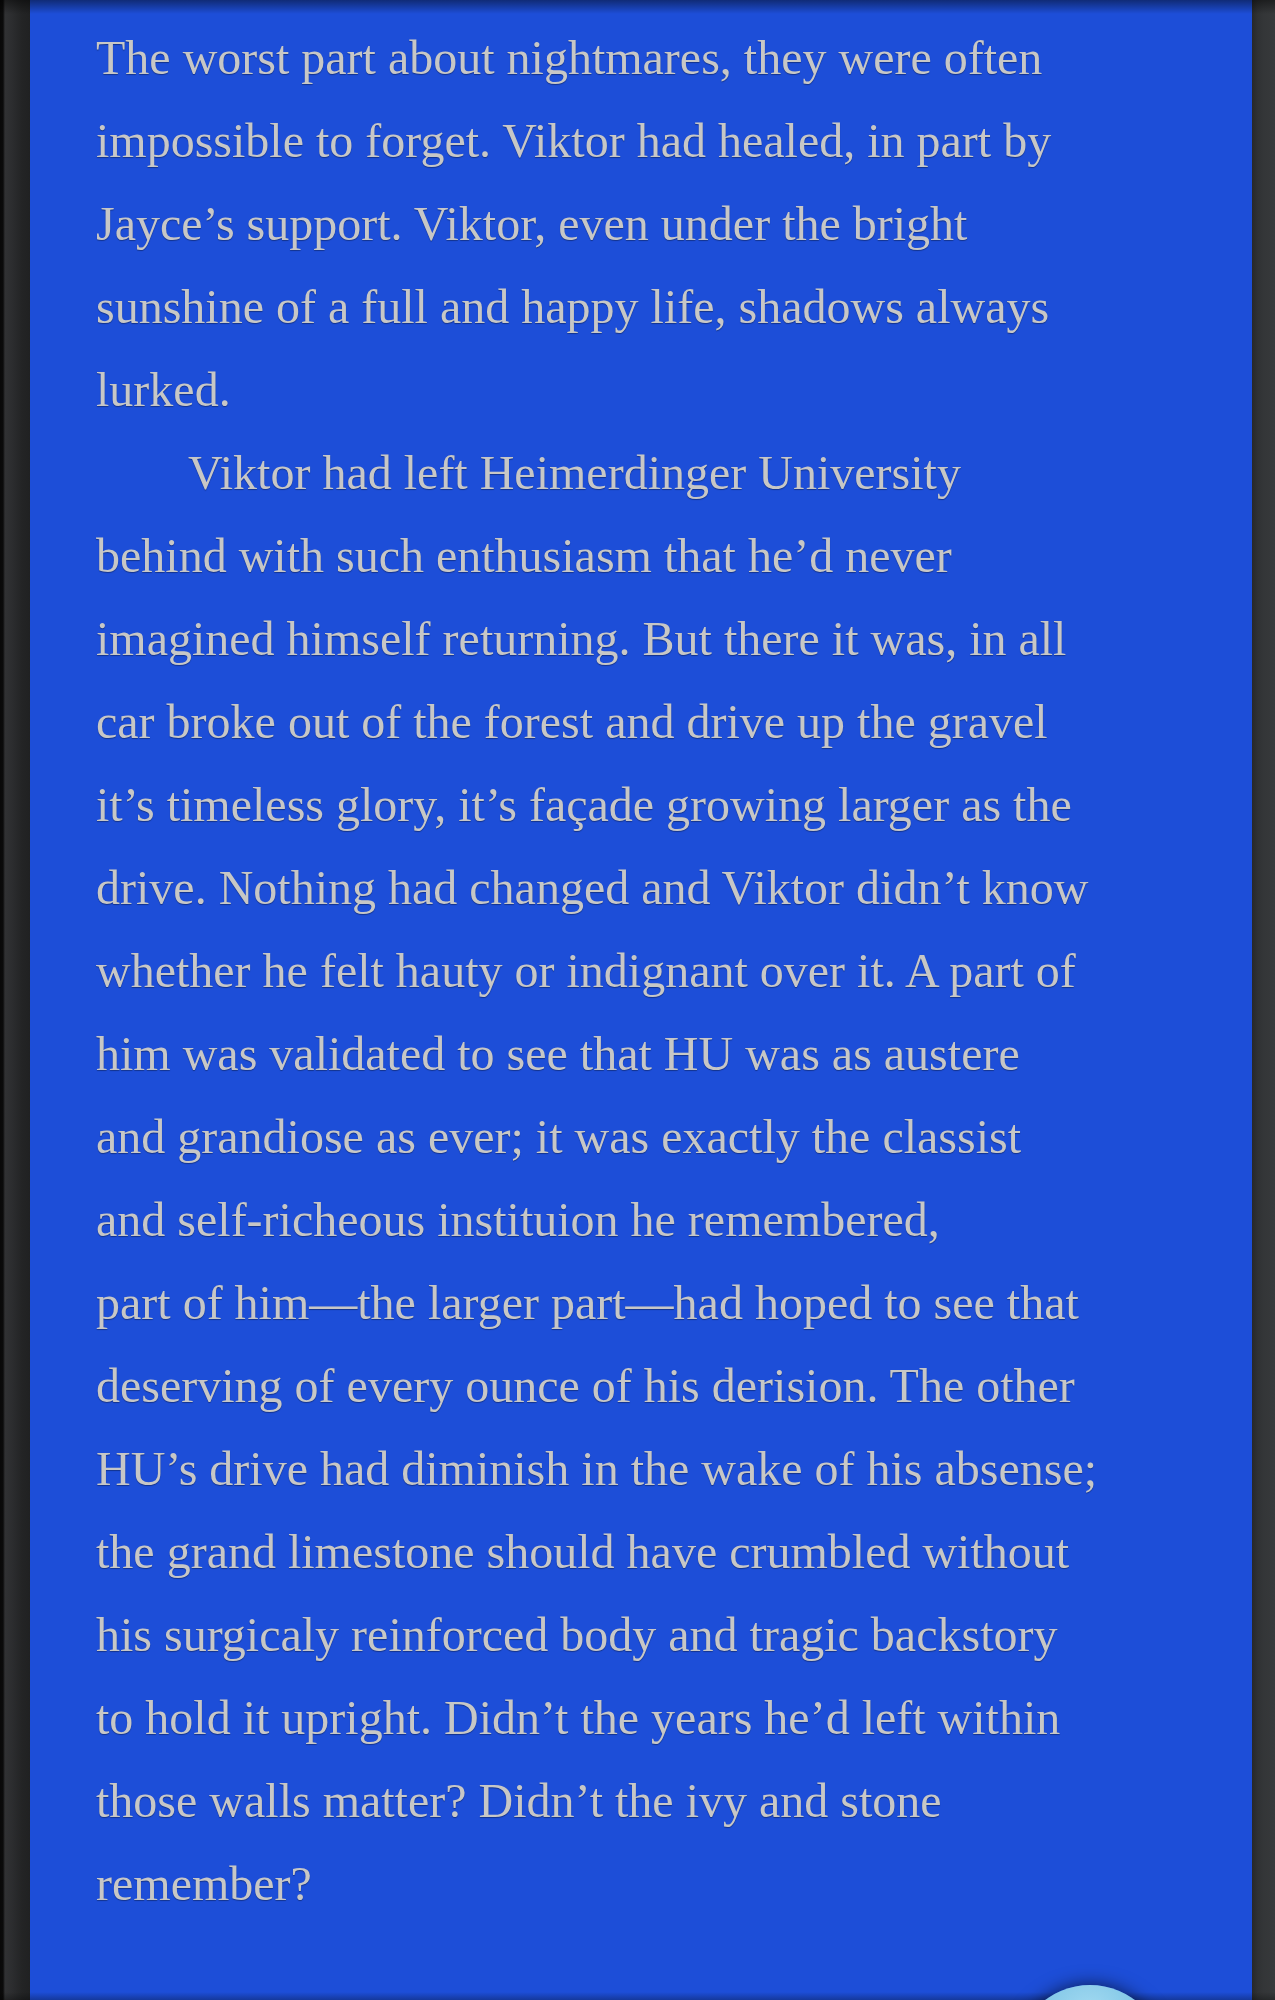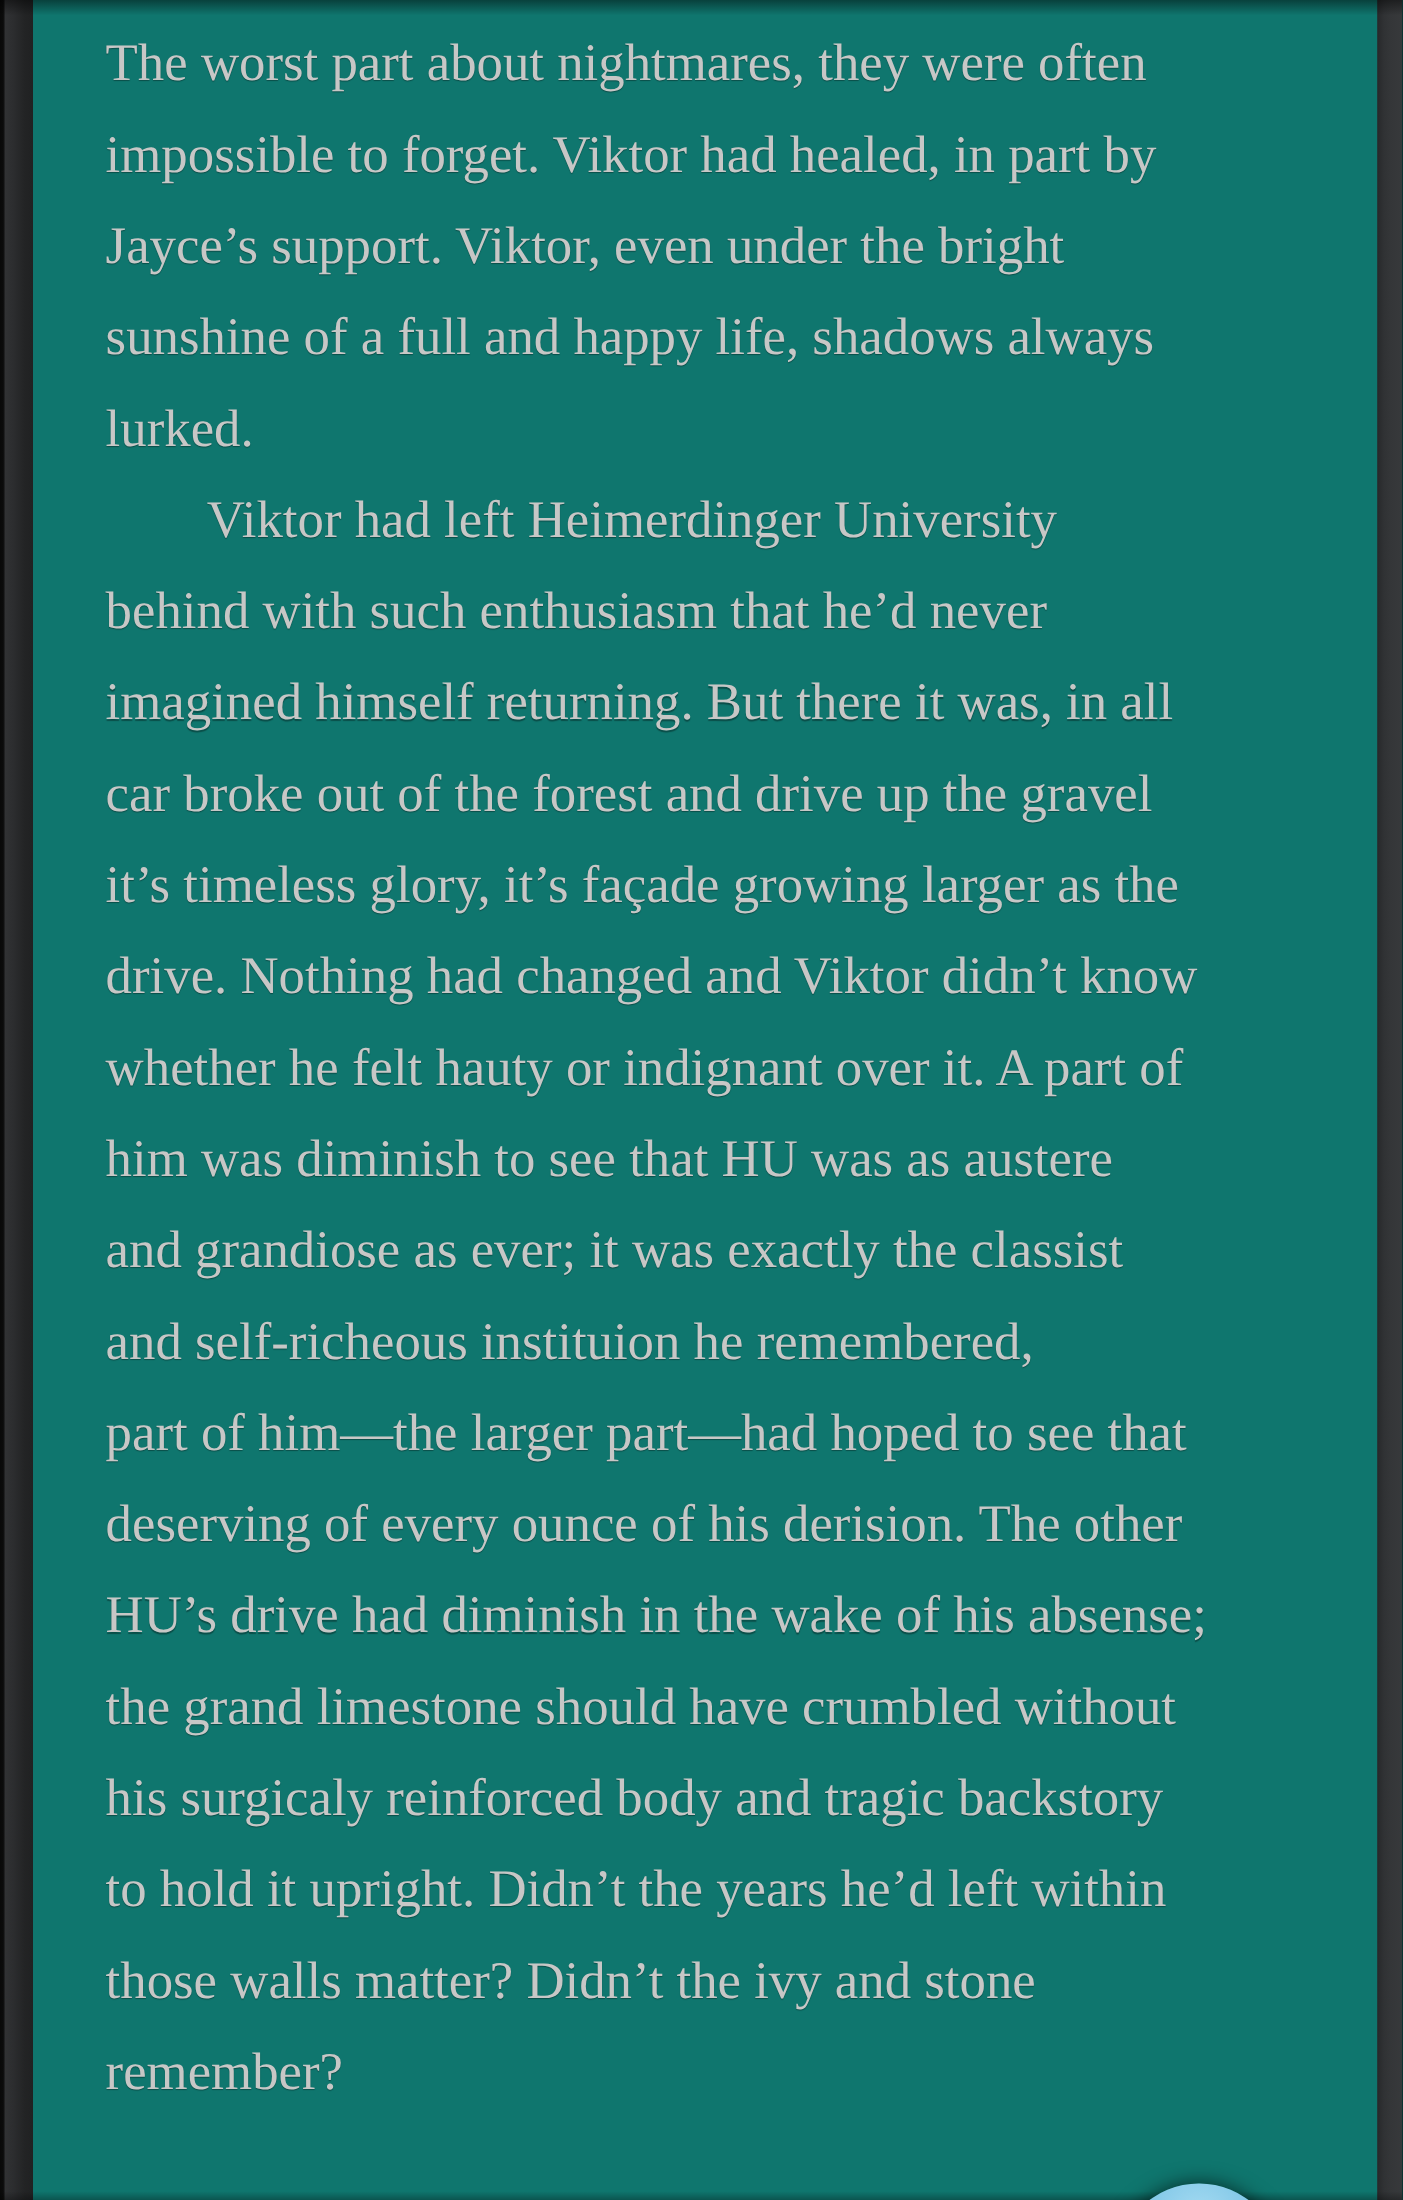--- a/index.html
+++ b/index.html
@@ -5,21 +5,21 @@
   html, body {
     margin: 0;
     padding: 0;
     background: #000;
   }
   #screen {
     position: relative;
     width: 1275px;
     height: 2000px;
     overflow: hidden;
-    background: #0f766e;
+    background: #1d4ed8;
     font-family: "Liberation Serif", "DejaVu Serif", serif;
   }
   
   .left-edge {
     position: absolute;
     left: 0; top: 0; bottom: 0;
     width: 30px;
     background: linear-gradient(to right,
       #090909 0px, #0b0b0b 3px,
       #313234 5px, #2c2d2f 12px,
@@ -98,21 +98,21 @@
     <div class="ln">Jayce’s support. Viktor, even under the bright</div>
     <div class="ln">sunshine of a full and happy life, shadows always</div>
     <div class="ln">lurked.</div>
     <div class="ln indent">Viktor had left Heimerdinger University</div>
     <div class="ln">behind with such enthusiasm that he’d never</div>
     <div class="ln">imagined himself returning. But there it was, in all</div>
     <div class="ln">car broke out of the forest and drive up the gravel</div>
     <div class="ln">it’s timeless glory, it’s façade growing larger as the</div>
     <div class="ln">drive. Nothing had changed and Viktor didn’t know</div>
     <div class="ln">whether he felt hauty or indignant over it. A part of</div>
-    <div class="ln">him was diminish to see that HU was as austere</div>
+    <div class="ln">him was validated to see that HU was as austere</div>
     <div class="ln">and grandiose as ever; it was exactly the classist</div>
     <div class="ln">and self-richeous instituion he remembered,</div>
     <div class="ln">part of him—the larger part—had hoped to see that</div>
     <div class="ln">deserving of every ounce of his derision. The other</div>
     <div class="ln">HU’s drive had diminish in the wake of his absense;</div>
     <div class="ln">the grand limestone should have crumbled without</div>
     <div class="ln">his surgicaly reinforced body and tragic backstory</div>
     <div class="ln">to hold it upright. Didn’t the years he’d left within</div>
     <div class="ln">those walls matter? Didn’t the ivy and stone</div>
     <div class="ln">remember?</div>

